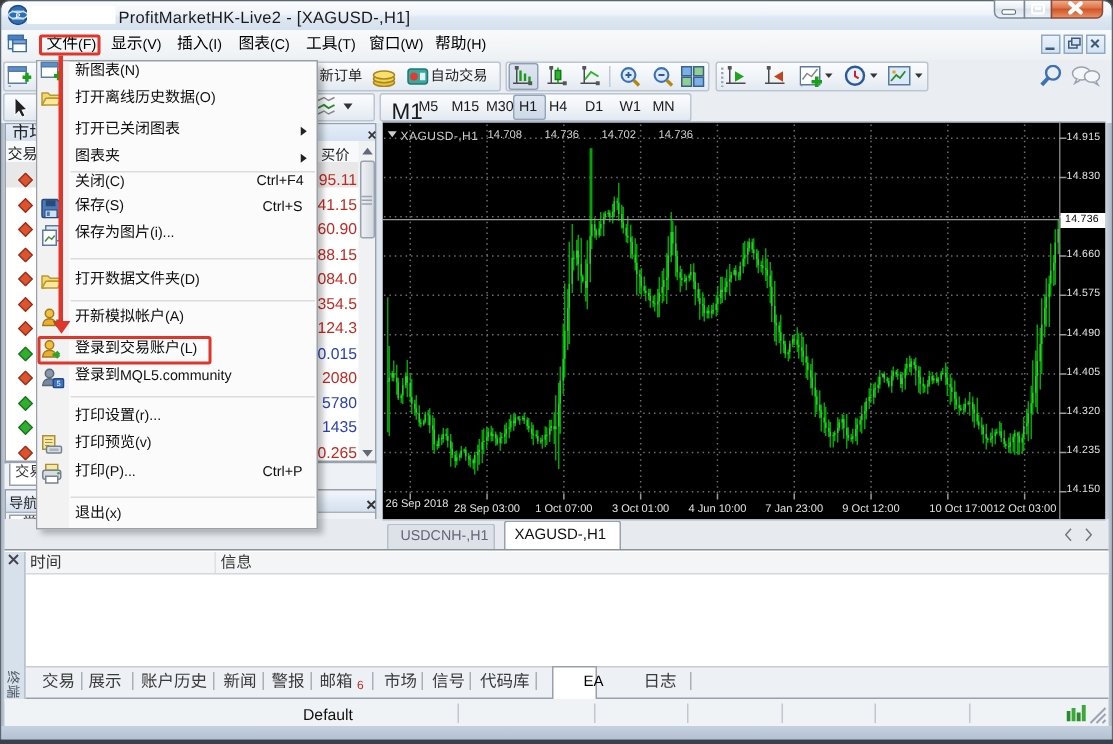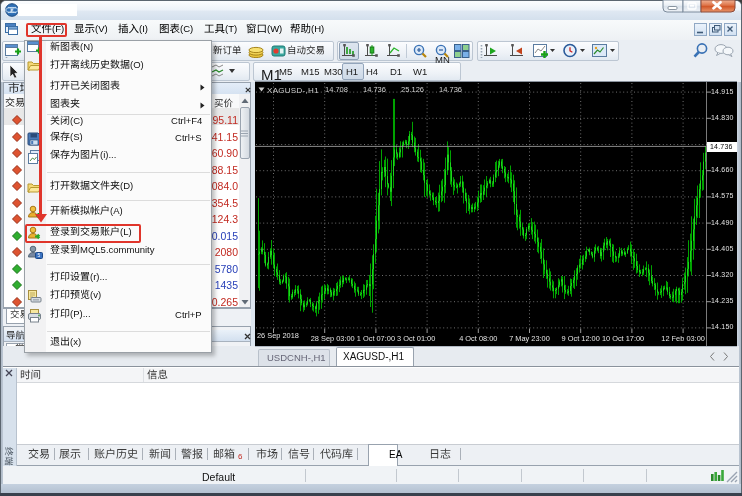--- a/index.html
+++ b/index.html
@@ -14,20 +14,21 @@
 <div class="abs" style="left:1px;top:484px;width:740px;height:9px;background:linear-gradient(#c5d1df,#b4c1d1)"></div>
 <div class="abs" style="left:0px;top:493px;width:742px;height:3px;background:#39414d"></div>
 <svg class="abs" style="left:5px;top:3px" width="14" height="14">
       <circle cx="7" cy="7" r="6.3" fill="#2f6fb5"></circle>
       <circle cx="7" cy="7" r="6.3" fill="none" stroke="#1c4a80"></circle>
       <ellipse cx="7" cy="7" rx="6.3" ry="2.6" fill="none" stroke="#cfe3f5" stroke-width="0.9"></ellipse>
       <path d="M3 4.2c2.5 1.4 5.5 1.4 8 0M3 9.8c2.5-1.4 5.5-1.4 8 0" stroke="#cfe3f5" stroke-width="0.9" fill="none"></path>
       <text x="7" y="9.3" text-anchor="middle" font-size="4.4" fill="#fff" font-family="Liberation Sans" font-weight="bold">P</text>
     </svg>
 <div class="abs" style="left:18px;top:4px;width:59px;height:12px;background:#fff"></div>
+<div class="abs" style="left:79px;top:5.5px;font-size:11px;color:#1a1a1a;letter-spacing:0.2px">ProfitMarketHK-Live2 - [XAGUSD-,H1]</div>
 <svg class="abs" style="left:661px;top:0" width="78" height="15">
 <defs>
         <linearGradient id="cbg" x1="0" y1="0" x2="0" y2="1">
           <stop offset="0" stop-color="#ffffff"></stop>
           <stop offset="0.45" stop-color="#e9eef4"></stop>
           <stop offset="0.5" stop-color="#d9e1ea"></stop>
           <stop offset="1" stop-color="#eff3f8"></stop>
         </linearGradient>
 <linearGradient id="cbr" x1="0" y1="0" x2="0" y2="1">
           <stop offset="0" stop-color="#f0b193"></stop>
@@ -256,21 +257,21 @@
     </svg>
 <div class="abs" style="left:342px;top:63px;width:22px;height:17px;border:1px solid #93a5bb;background:linear-gradient(#dfe7f1,#cdd9e7);border-radius:2px"></div>
 <div class="abs" style="left:261px;top:66px;font-size:15px;color:#1a1a1a">M1</div>
 <div class="abs" style="left:279px;top:66px;font-size:9.5px;color:#1a1a1a">M5</div>
 <div class="abs" style="left:301px;top:66px;font-size:9.5px;color:#1a1a1a">M15</div>
 <div class="abs" style="left:324px;top:66px;font-size:9.5px;color:#1a1a1a">M30</div>
 <div class="abs" style="left:346px;top:66px;font-size:9.5px;color:#1a1a1a">H1</div>
 <div class="abs" style="left:366px;top:66px;font-size:9.5px;color:#1a1a1a">H4</div>
 <div class="abs" style="left:390px;top:66px;font-size:9.5px;color:#1a1a1a">D1</div>
 <div class="abs" style="left:413px;top:66px;font-size:9.5px;color:#1a1a1a">W1</div>
-<div class="abs" style="left:435px;top:54px;font-size:9.5px;color:#1a1a1a">MN</div>
+<div class="abs" style="left:435px;top:66px;font-size:9.5px;color:#1a1a1a">MN</div>
 <div class="abs" style="left:3px;top:82px;width:248px;height:244px;background:#fff;border:1px solid #98a2ae"></div>
 <div class="abs" style="left:4px;top:83px;width:246px;height:10.5px;background:linear-gradient(#e4edf8,#d5e2f1)"></div>
 <svg style="position:absolute;left:7.5px;top:82.5px;overflow:visible;" width="97" height="14">
       <g fill="#222">
         <use href="#u5E02" transform="translate(0.0,9.20) scale(0.01150)"></use>
         <use href="#u573A" transform="translate(11.5,9.20) scale(0.01150)"></use>
         <use href="#u62A5" transform="translate(23.0,9.20) scale(0.01150)"></use>
         <use href="#u4EF7" transform="translate(34.5,9.20) scale(0.01150)"></use>
       </g>
       <text y="9.20" font-family="Liberation Sans" font-size="11.5px" fill="#222"><tspan x="46.0">:</tspan><tspan x="49.2"> </tspan><tspan x="52.4">0</tspan><tspan x="58.8">1</tspan><tspan x="65.2">:</tspan><tspan x="68.4">0</tspan><tspan x="74.8">8</tspan><tspan x="81.2">:</tspan><tspan x="84.4">1</tspan><tspan x="90.8">8</tspan></text>
@@ -400,33 +401,33 @@
 <div class="abs" style="left:711px;top:166.2px;font-size:7px;color:#e2e2e2;letter-spacing:0.2px">14.660</div>
 <div class="abs" style="left:711px;top:192.4px;font-size:7px;color:#e2e2e2;letter-spacing:0.2px">14.575</div>
 <div class="abs" style="left:711px;top:218.6px;font-size:7px;color:#e2e2e2;letter-spacing:0.2px">14.490</div>
 <div class="abs" style="left:711px;top:244.8px;font-size:7px;color:#e2e2e2;letter-spacing:0.2px">14.405</div>
 <div class="abs" style="left:711px;top:271.0px;font-size:7px;color:#e2e2e2;letter-spacing:0.2px">14.320</div>
 <div class="abs" style="left:711px;top:297.2px;font-size:7px;color:#e2e2e2;letter-spacing:0.2px">14.235</div>
 <div class="abs" style="left:711px;top:323.4px;font-size:7px;color:#e2e2e2;letter-spacing:0.2px">14.150</div>
 <div class="abs" style="left:707px;top:141.5px;width:30px;height:10px;background:#fff"></div>
 <div class="abs" style="left:710px;top:142.5px;font-size:7px;color:#000;letter-spacing:0.2px">14.736</div>
 <div class="abs" style="left:257px;top:331px;font-size:7.4px;color:#e2e2e2;white-space:nowrap">26 Sep 2018</div>
-<div class="abs" style="left:294.7px;top:333.5px;width:60px;text-align:right;font-size:7.4px;color:#e2e2e2;white-space:nowrap">28 Sep 03:00</div>
+<div class="abs" style="left:294.7px;top:333.5px;width:60px;text-align:center;font-size:7.4px;color:#e2e2e2;white-space:nowrap">28 Sep 03:00</div>
 <div class="abs" style="left:345.9px;top:333.5px;width:60px;text-align:center;font-size:7.4px;color:#e2e2e2;white-space:nowrap">1 Oct 07:00</div>
-<div class="abs" style="left:397.1px;top:333.5px;width:60px;font-size:7.4px;color:#e2e2e2;white-space:nowrap">3 Oct 01:00</div>
-<div class="abs" style="left:448.3px;top:333.5px;width:60px;text-align:center;font-size:7.4px;color:#e2e2e2;white-space:nowrap">4 Oct 08:00</div>
-<div class="abs" style="left:499.5px;top:333.5px;width:60px;text-align:center;font-size:7.4px;color:#e2e2e2;white-space:nowrap">7 May 23:00</div>
+<div class="abs" style="left:397.1px;top:333.5px;width:60px;text-align:center;font-size:7.4px;color:#e2e2e2;white-space:nowrap">3 Oct 01:00</div>
+<div class="abs" style="left:448.3px;top:333.5px;width:60px;text-align:center;font-size:7.4px;color:#e2e2e2;white-space:nowrap">4 Jun 10:00</div>
+<div class="abs" style="left:499.5px;top:333.5px;width:60px;text-align:center;font-size:7.4px;color:#e2e2e2;white-space:nowrap">7 Jan 23:00</div>
 <div class="abs" style="left:550.7px;top:333.5px;width:60px;text-align:center;font-size:7.4px;color:#e2e2e2;white-space:nowrap">9 Oct 12:00</div>
-<div class="abs" style="left:601.9px;top:333.5px;width:60px;text-align:left;font-size:7.4px;color:#e2e2e2;white-space:nowrap">10 Oct 17:00</div>
-<div class="abs" style="left:653.1px;top:333.5px;width:60px;text-align:center;font-size:7.4px;color:#e2e2e2;white-space:nowrap">12 Feb 03:00</div>
+<div class="abs" style="left:601.9px;top:333.5px;width:60px;text-align:right;font-size:7.4px;color:#e2e2e2;white-space:nowrap">10 Oct 17:00</div>
+<div class="abs" style="left:653.1px;top:333.5px;width:60px;text-align:center;font-size:7.4px;color:#e2e2e2;white-space:nowrap">12 Oct 03:00</div>
 <svg class="abs" style="left:258px;top:86px" width="9" height="7">
       <path d="M0.5 1.5h6L3.5 5.5Z" fill="#cccccc"></path>
     </svg>
     <div class="abs" style="left:267px;top:85.5px;font-size:8px;color:#cccccc;white-space:nowrap;letter-spacing:0.3px">XAGUSD-,H1</div>
-    <div class="abs" style="left:325px;top:85px;font-size:7.5px;color:#d0d0d0;white-space:nowrap;word-spacing:13px">14.708 14.736 25.126 14.736</div>
+    <div class="abs" style="left:325px;top:85px;font-size:7.5px;color:#d0d0d0;white-space:nowrap;word-spacing:13px">14.708 14.736 14.702 14.736</div>
 <div class="abs" style="left:3px;top:346px;width:736px;height:20px;background:#e7ebf0"></div>
 <div class="abs" style="left:255px;top:346px;width:482px;height:1px;background:#b0b8c2"></div>
 <div class="abs" style="left:258px;top:349px;width:72px;height:17px;border:1px solid #b8c0ca;border-bottom:none;background:#dde2e9;border-radius:2px 2px 0 0"></div>
 <div class="abs" style="left:267px;top:352px;font-size:9.5px;color:#667">USDCNH-,H1</div>
 <div class="abs" style="left:336px;top:347px;width:78px;height:19px;border:1px solid #98a2ae;border-bottom:none;background:#fff;border-radius:2px 2px 0 0"></div>
 <div class="abs" style="left:343px;top:351px;font-size:10px;color:#111">XAGUSD-,H1</div>
 <svg class="abs" style="left:710px;top:352px" width="20" height="9">
       <path d="M4 0.5L0.5 4.5L4 8.5" fill="none" stroke="#777"></path>
       <path d="M14 0.5l3.5 4L14 8.5" fill="none" stroke="#777"></path>
     </svg>

